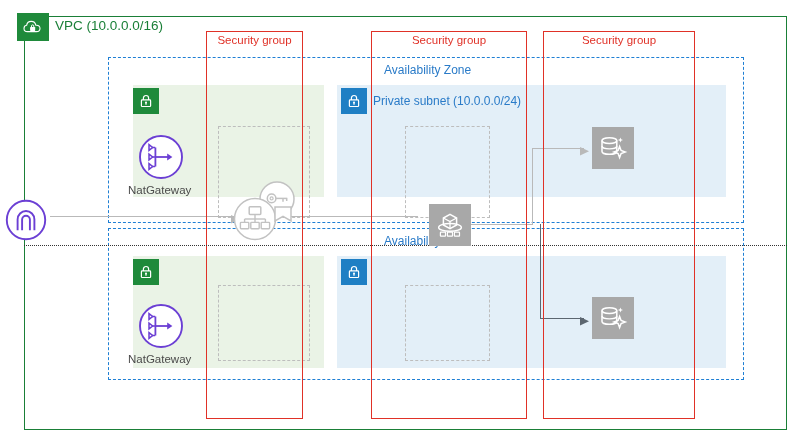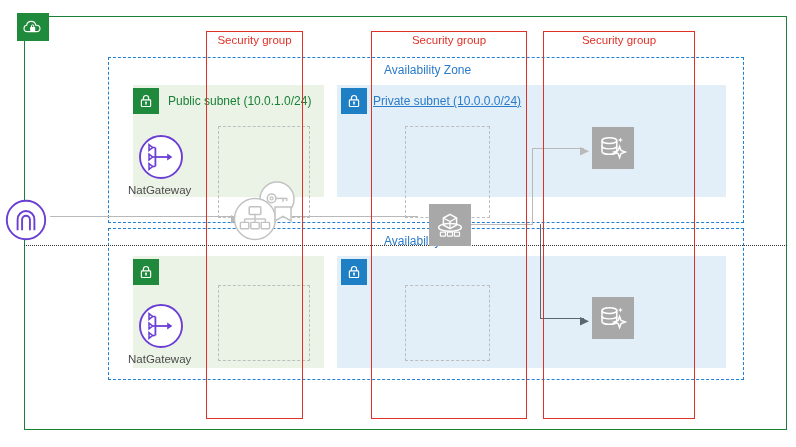--- a/index.html
+++ b/index.html
@@ -75,20 +75,21 @@
 <div id="canvas">
 
   <div class="abs vpc-box"></div>
   <div class="abs vpc-badge">
     <svg width="20" height="17" viewBox="0 0 20 17" aria-hidden="true">
       <path d="M4.4 12.6C2.3 12.6 1 11.2 1 9.4c0-1.6 1.1-2.9 2.6-3.1C4 4 5.9 2.4 8.2 2.4c2.3 0 4.2 1.6 4.6 3.8h.6c2 0 3.6 1.5 3.6 3.3s-1.6 3.1-3.6 3.1z" fill="none" stroke="#ffffff" stroke-width="1.1"></path>
       <rect x="7.1" y="8.0" width="5.1" height="3.9" rx="0.6" fill="#ffffff"></rect>
       <path d="M8.5 8.0V7.0a1.15 1.15 0 0 1 2.3 0v1.0" fill="none" stroke="#ffffff" stroke-width="0.95"></path>
     </svg>
   </div>
+  <div class="abs vpc-label">VPC (10.0.0.0/16)</div>
 
   <div class="abs az-box az-top"></div>
   <div class="abs az-box az-bottom"></div>
 
   <div class="abs subnet-panel pub pub-top"></div>
   <div class="abs subnet-panel priv priv-top"></div>
   <div class="abs subnet-panel pub pub-bot"></div>
   <div class="abs subnet-panel priv priv-bot"></div>
 
   <div class="abs ph ph-a"></div>
@@ -100,31 +101,30 @@
   <div class="abs az-label az-label-bottom">Availability Zone</div>
 
   <div class="abs sub-badge green" style="left:133px;top:88px;">
     <svg width="16" height="16" viewBox="0 0 16 16" aria-hidden="true">
       <rect x="3.4" y="6.9" width="9.2" height="6.6" rx="0.8" fill="none" stroke="#ffffff" stroke-width="1.2"></rect>
       <path d="M5.4 6.9V5.1a2.6 2.6 0 0 1 5.2 0v1.8" fill="none" stroke="#ffffff" stroke-width="1.2"></path>
       <circle cx="8" cy="9.6" r="1.05" fill="#ffffff"></circle>
       <rect x="7.5" y="9.9" width="1" height="2" fill="#ffffff"></rect>
     </svg>
   </div>
-  <div class="abs sub-label green" style="left:168px;top:94px;">Public subnet (10.0.1.0/24)</div>
 
   <div class="abs sub-badge blue" style="left:341px;top:88px;">
     <svg width="16" height="16" viewBox="0 0 16 16" aria-hidden="true">
       <rect x="3.4" y="6.9" width="9.2" height="6.6" rx="0.8" fill="none" stroke="#ffffff" stroke-width="1.2"></rect>
       <path d="M5.4 6.9V5.1a2.6 2.6 0 0 1 5.2 0v1.8" fill="none" stroke="#ffffff" stroke-width="1.2"></path>
       <circle cx="8" cy="9.6" r="1.05" fill="#ffffff"></circle>
       <rect x="7.5" y="9.9" width="1" height="2" fill="#ffffff"></rect>
     </svg>
   </div>
-  <div class="abs sub-label blue" style="left:373px;top:94px;text-decoration:underline;">Private subnet (10.0.0.0/24)</div>
+  <div class="abs sub-label blue" style="left:373px;top:94px;">Private subnet (10.0.0.0/24)</div>
 
   <div class="abs sub-badge green" style="left:133px;top:259px;">
     <svg width="16" height="16" viewBox="0 0 16 16" aria-hidden="true">
       <rect x="3.4" y="6.9" width="9.2" height="6.6" rx="0.8" fill="none" stroke="#ffffff" stroke-width="1.2"></rect>
       <path d="M5.4 6.9V5.1a2.6 2.6 0 0 1 5.2 0v1.8" fill="none" stroke="#ffffff" stroke-width="1.2"></path>
       <circle cx="8" cy="9.6" r="1.05" fill="#ffffff"></circle>
       <rect x="7.5" y="9.9" width="1" height="2" fill="#ffffff"></rect>
     </svg>
   </div>
 

